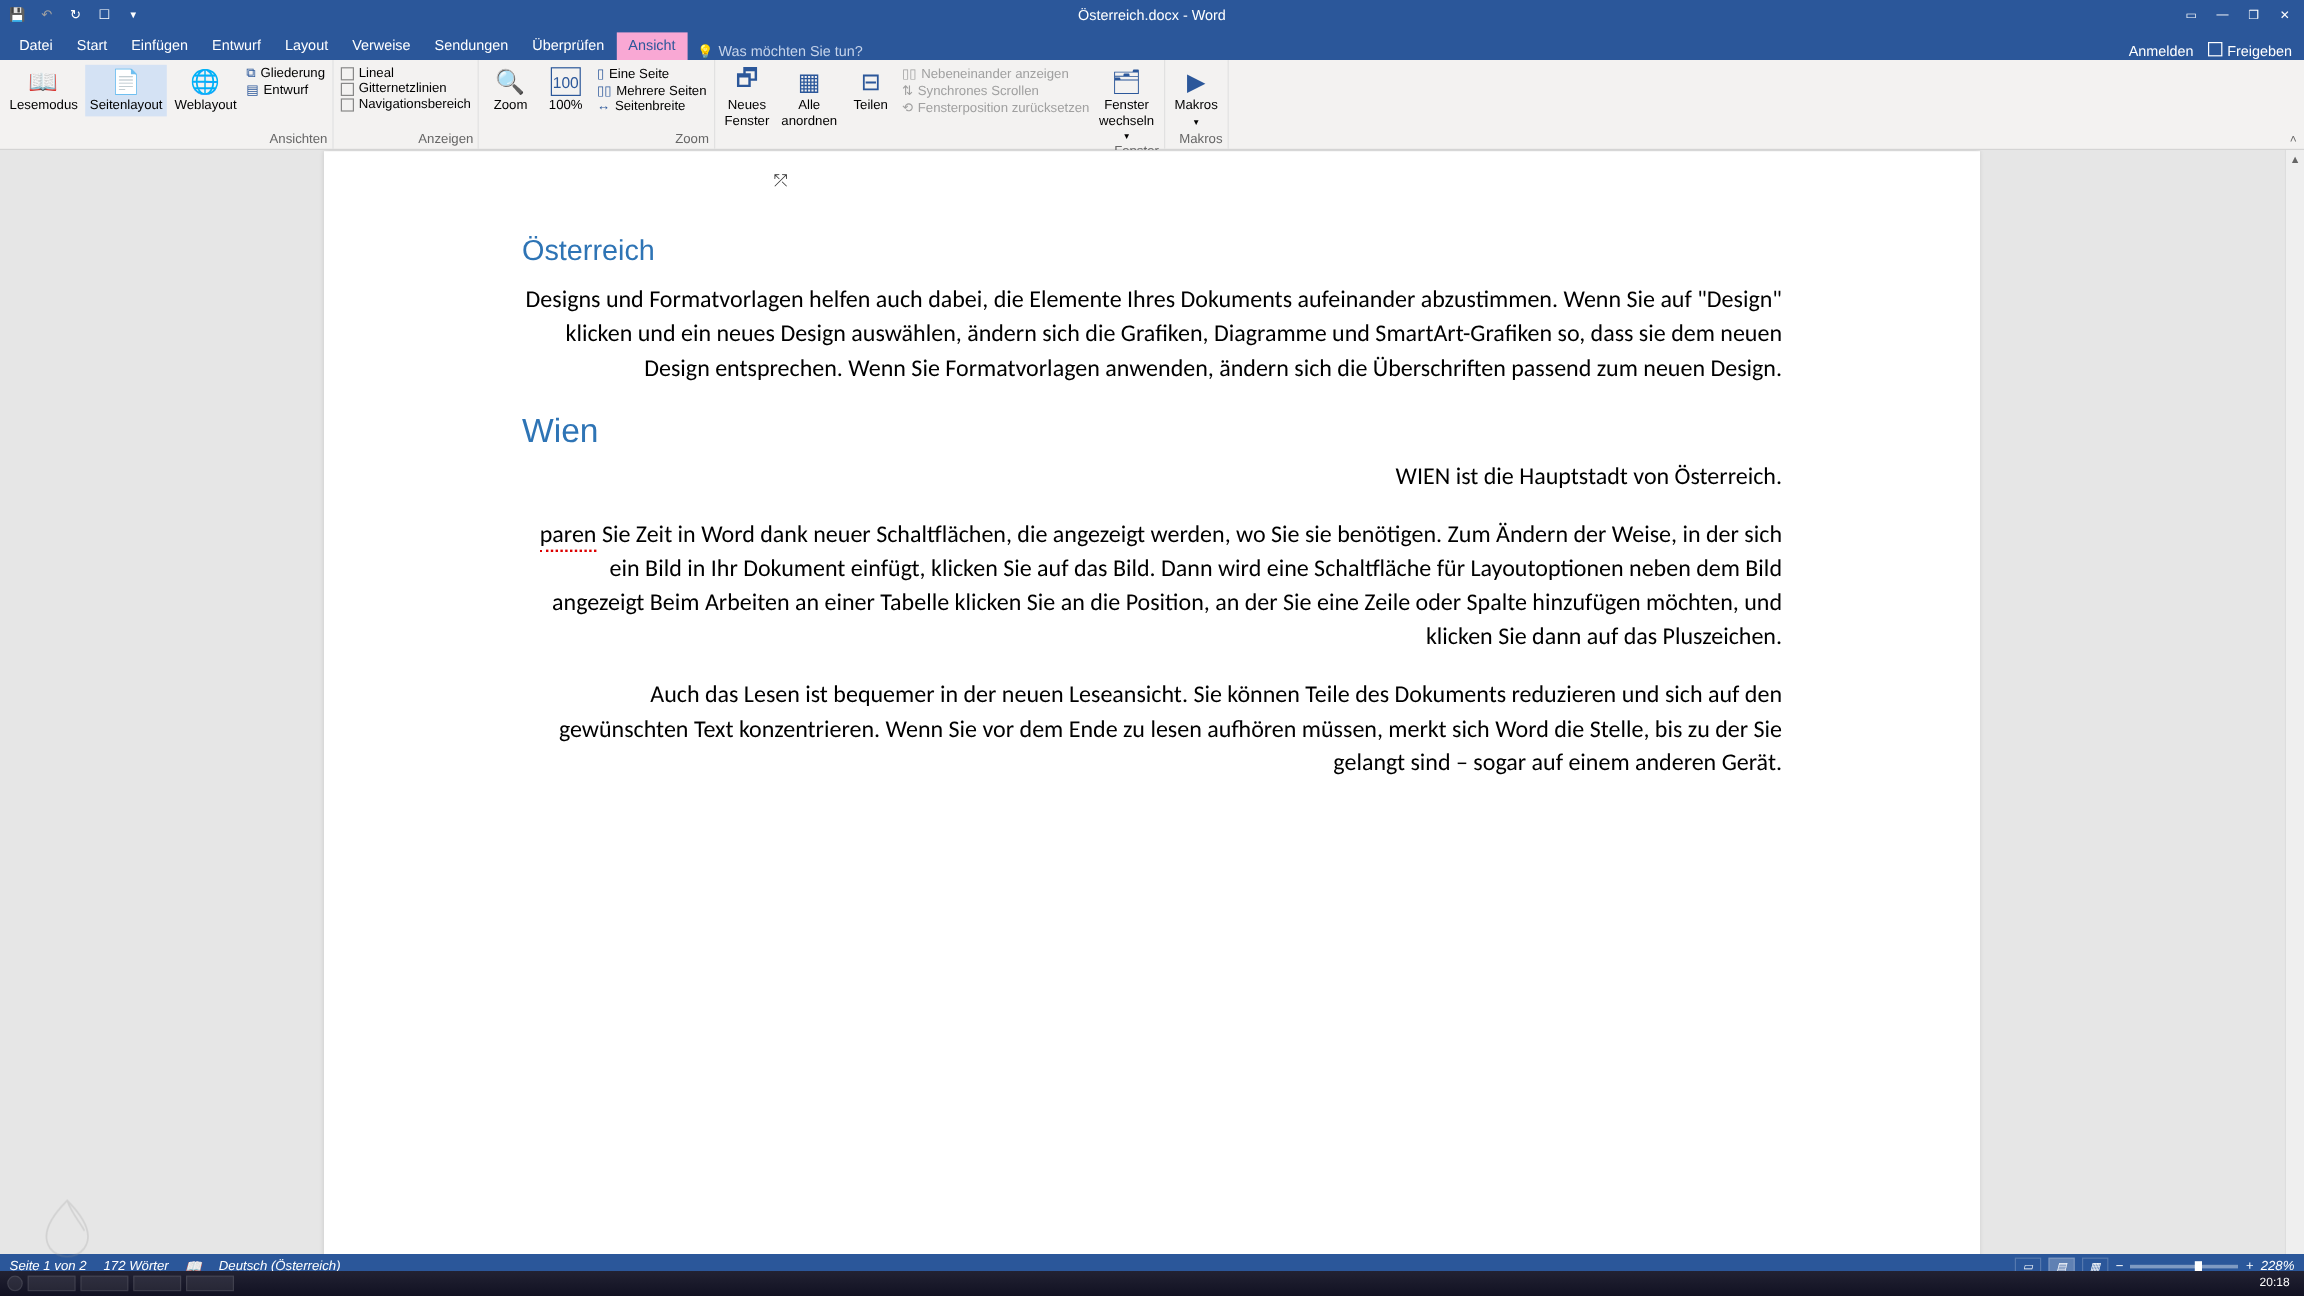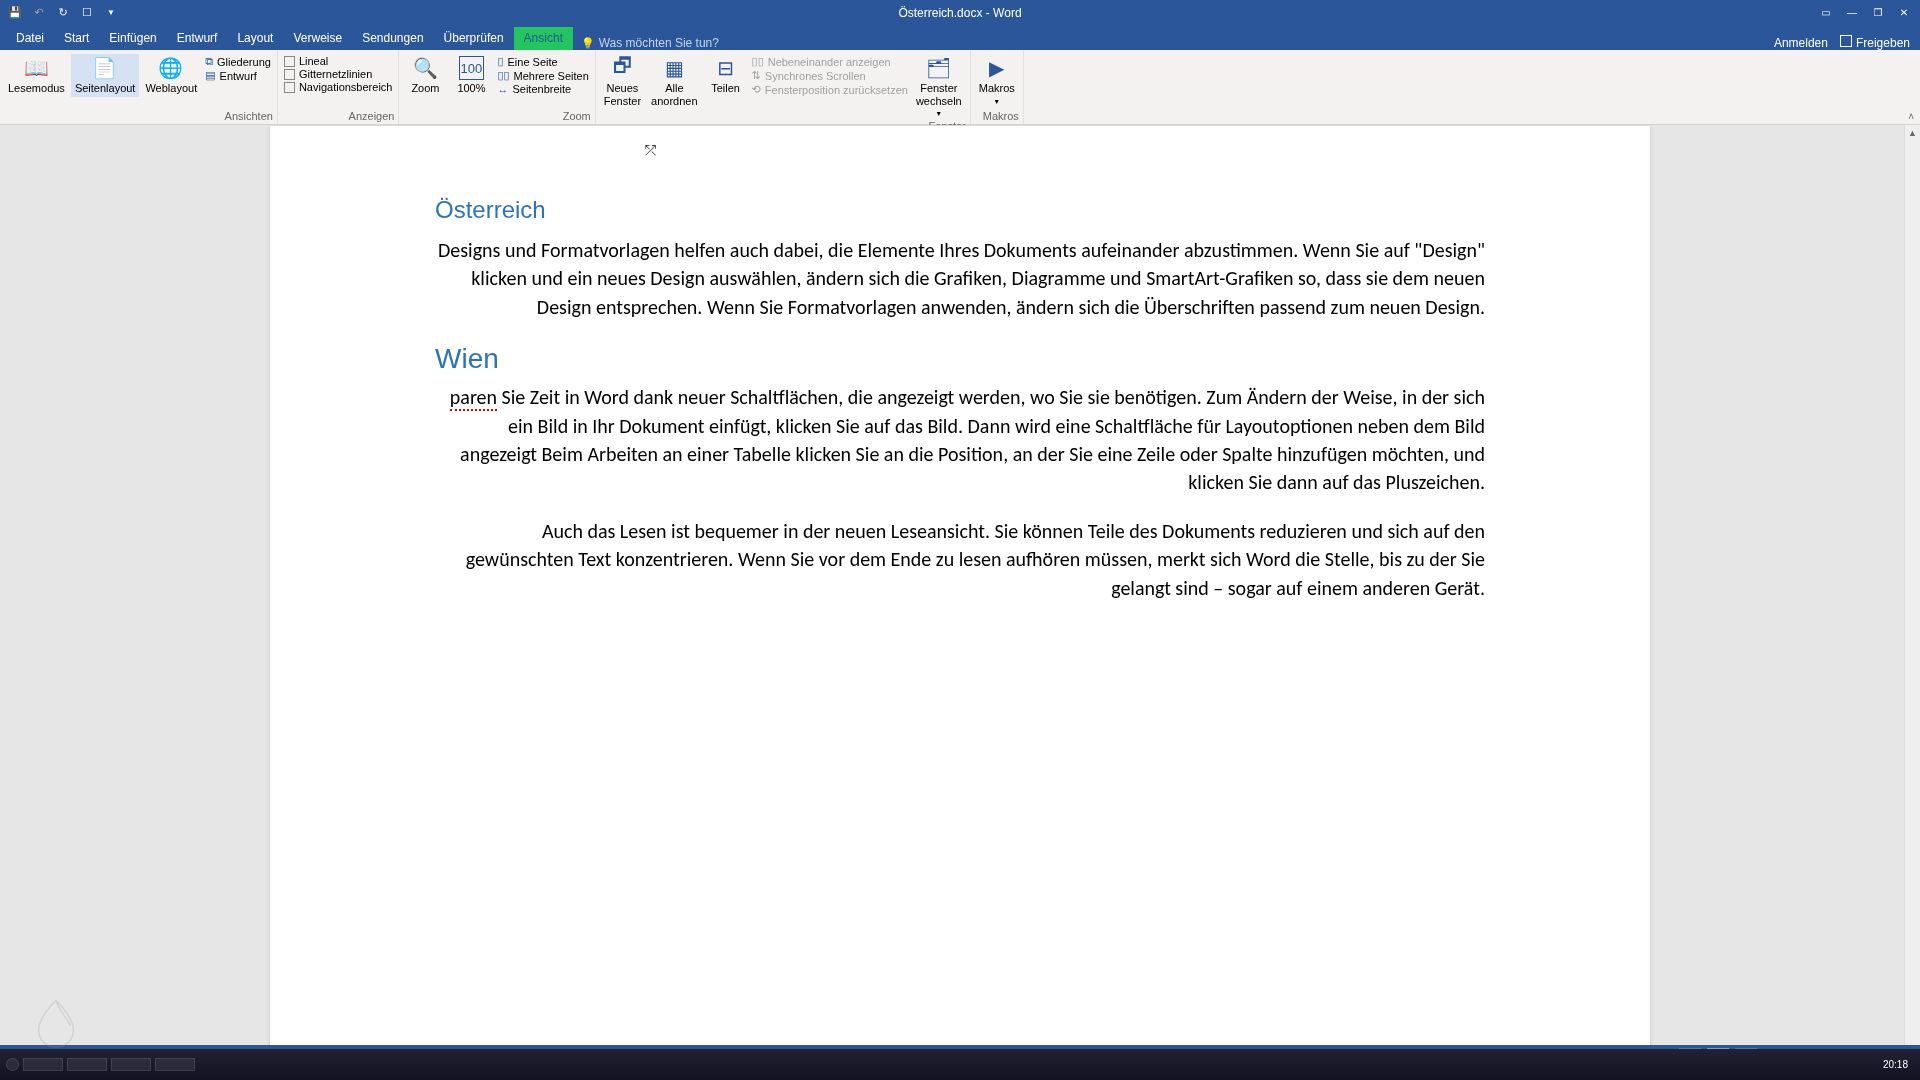--- a/index.html
+++ b/index.html
@@ -6,21 +6,21 @@
 body { font-family: "Segoe UI", Tahoma, sans-serif; font-size: 12px; background: #fff; overflow: hidden; height: 100vh; }
 .titlebar { background: #2b579a; height: 25px; display: flex; align-items: center; color: #fff; position: relative; }
 .qat { display: flex; align-items: center; padding-left: 6px; gap: 6px; }
 .qat-btn { width: 18px; height: 18px; display: flex; align-items: center; justify-content: center; color: #fff; font-size: 11px; }
 .title-center { position: absolute; left: 50%; transform: translateX(-50%); font-size: 12px; color: #fff; }
 .title-right { margin-left: auto; display: flex; gap: 2px; padding-right: 4px;}
 .tr-btn { width: 24px; height: 20px; display: flex; align-items: center; justify-content: center; font-size: 10px; color: #fff; }
 
 .menubar { background: #2b579a; height: 25px; display: flex; align-items: flex-end; padding-left: 6px; position: relative;}
 .tab { padding: 4px 10px 5px 10px; color: #fff; font-size: 12px; cursor: pointer; }
-.tab.active { background: #22c55e; color: #2b579a; }
+.tab.active { background: #f9a8d4; color: #2b579a; }
 .tell-me { display: flex; align-items: center; color: #c5d3ea; padding: 0 8px; font-size: 12px; gap: 4px;}
 .tell-me-bulb { font-size: 11px; }
 .menu-right { margin-left: auto; display: flex; align-items: center; color: #fff; padding-right: 10px; gap: 12px; font-size: 12px;}
 .share-icon { border: 1px solid #fff; width: 12px; height: 12px; display: inline-block; margin-right: 4px; position: relative; }
 
 .ribbon { background: #f3f2f1; height: 75px; border-bottom: 1px solid #d4d4d4; display: flex; position: relative;}
 .rgroup { border-right: 1px solid #e1e1e1; display: flex; flex-direction: column; justify-content: space-between; padding: 2px 4px 0 4px; }
 .rgroup-body { display: flex; align-items: flex-start; gap: 2px; flex: 1; padding-top: 2px;}
 .rgroup-label { text-align: right; font-size: 11px; color: #666; padding-bottom: 2px; }
 .big-btn { display: flex; flex-direction: column; align-items: center; padding: 2px 4px; gap: 2px; text-align: center; min-width: 44px;}
@@ -41,21 +41,21 @@
 .p { font-size: 20px; line-height: 1.42; margin-bottom: 20px; font-family: Calibri, "Segoe UI", sans-serif; color: #000; text-align: right;}
 .spell { border-bottom: 2px dotted #d00; }
 .cursor-mark { position: absolute; top: 16px; left: 375px; font-size: 14px; color: #333;}
 
 .statusbar { position: fixed; bottom: 15px; left: 0; right: 0; height: 20px; background: #2b579a; color: #fff; display: flex; align-items: center; font-size: 11px; padding: 0 8px; gap: 14px; font-style: italic;}
 .status-right { margin-left: auto; display: flex; align-items: center; gap: 6px;}
 .view-btn { width: 22px; height: 14px; display: flex; align-items: center; justify-content: center; border: 1px solid rgba(255,255,255,0.2); font-size: 9px;}
 .zoom-slider { width: 90px; height: 3px; background: rgba(255,255,255,0.4); position: relative;}
 .zoom-thumb { position: absolute; top: -3px; left: 60%; width: 6px; height: 9px; background: #fff;}
 
-.taskbar { position: fixed; bottom: 0; left: 0; right: 0; height: 31px; background: linear-gradient(#223, #112); display: flex; align-items: center; padding: 0 6px; gap: 4px;}
+.taskbar { position: fixed; bottom: 0; left: 0; right: 0; height: 21px; background: linear-gradient(#223, #112); display: flex; align-items: center; padding: 0 6px; gap: 4px;}
 .tb-item { width: 40px; height: 13px; background: rgba(255,255,255,0.08); border: 1px solid rgba(255,255,255,0.1);}
 .tb-clock { margin-left: auto; color: #fff; font-size: 10px; padding-right: 6px;}
 .watermark { position: fixed; left: 20px; bottom: 28px; width: 72px; height: 60px; opacity: 0.25; pointer-events: none;}
 .watermark svg { width: 100%; height: 100%; }
 </style>
 </head>
 <body>
 
 <div class="titlebar">
   <div class="qat">
@@ -223,20 +223,21 @@
   </div>
   <span class="ribbon-collapse">˄</span>
 </div>
 
 <div class="doc-area">
   <div class="page">
     <span class="cursor-mark">⤱</span>
     <div class="h1">Österreich</div>
     <div class="p">Designs und Formatvorlagen helfen auch dabei, die Elemente Ihres Dokuments aufeinander abzustimmen. Wenn Sie auf "Design" klicken und ein neues Design auswählen, ändern sich die Grafiken, Diagramme und SmartArt-Grafiken so, dass sie dem neuen Design entsprechen. Wenn Sie Formatvorlagen anwenden, ändern sich die Überschriften passend zum neuen Design.</div>
     <div class="h2">Wien</div>
+    <div class="p">WIEN ist die Hauptstadt von Österreich.</div>
     <div class="p"><span class="spell">paren</span><span> Sie Zeit in Word dank neuer Schaltflächen, die angezeigt werden, wo Sie sie benötigen. Zum Ändern der Weise, in der sich ein Bild in Ihr Dokument einfügt, klicken Sie auf das Bild. Dann wird eine Schaltfläche für Layoutoptionen neben dem Bild angezeigt Beim Arbeiten an einer Tabelle klicken Sie an die Position, an der Sie eine Zeile oder Spalte hinzufügen möchten, und klicken Sie dann auf das Pluszeichen.</span></div>
     <div class="p">Auch das Lesen ist bequemer in der neuen Leseansicht. Sie können Teile des Dokuments reduzieren und sich auf den gewünschten Text konzentrieren. Wenn Sie vor dem Ende zu lesen aufhören müssen, merkt sich Word die Stelle, bis zu der Sie gelangt sind – sogar auf einem anderen Gerät.</div>
   </div>
   <div class="scrollbar-v">
     <div class="sb-btn">▲</div>
     <div style="flex:1"></div>
     <div class="sb-btn" style="position:absolute;bottom:0;width:100%;">▼</div>
   </div>
 </div>
 

